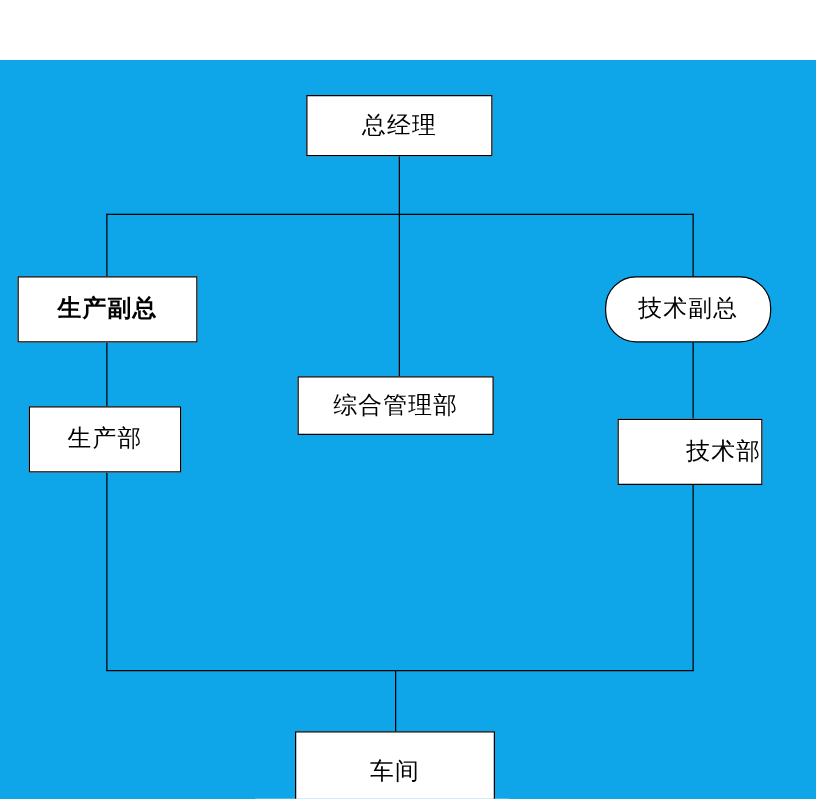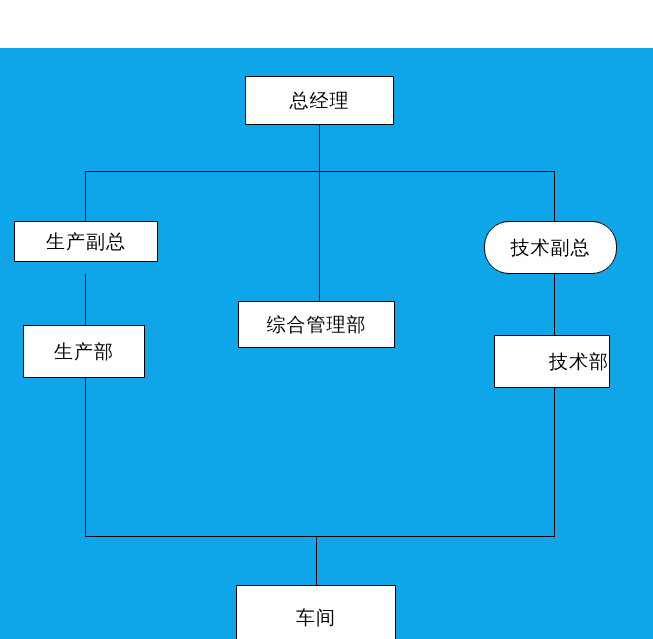--- a/index.html
+++ b/index.html
@@ -71,21 +71,21 @@
   <div class="connector v" style="left:554px; top:340px; height:148px;"></div>
 
   <div class="connector h" style="left:85px; top:488px; width:470px;"></div>
 
   <div class="connector v" style="left:316px; top:488px; height:49px;"></div>
 
   <div class="node" style="left:245px; top:28px; width:149px; height:49px;">
     <span class="node-label">总经理</span>
   </div>
 
-  <div class="node" style="left:14px; top:173px; width:144px; height:41px;">
+  <div class="node" style="left:14px; top:173px; width:144px; height:53px;font-weight:bold;">
     <span class="node-label">生产副总</span>
   </div>
 
   <div class="node" style="left:484px; top:173px; width:133px; height:53px;border-radius:25px;">
     <span class="node-label">技术副总</span>
   </div>
 
   <div class="node" style="left:238px; top:253px; width:157px; height:47px;">
     <span class="node-label">综合管理部</span>
   </div>

